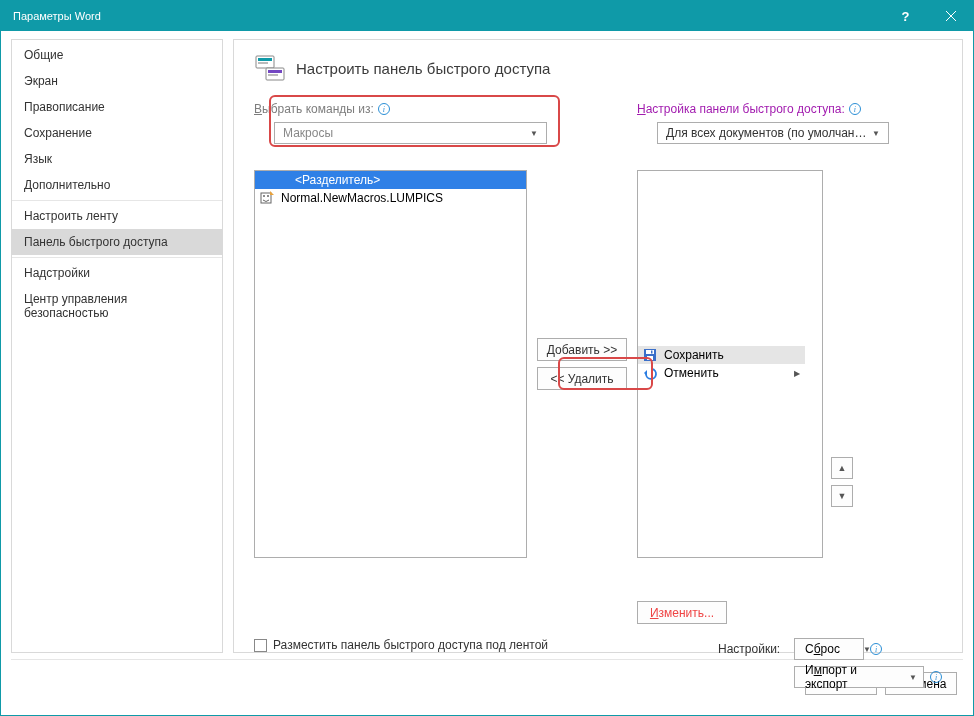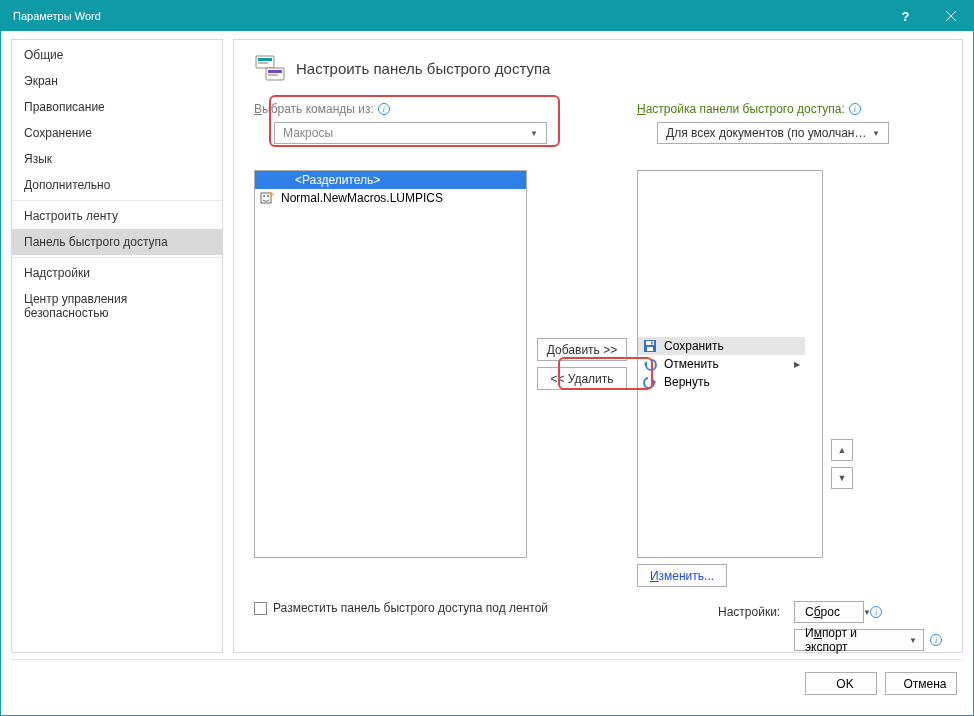--- a/index.html
+++ b/index.html
@@ -27,21 +27,21 @@
 
 .section-head { display: flex; align-items: center; gap: 10px; margin-bottom: 18px; }
 .section-head .htext { font-size: 15px; color: #3b3b3b; }
 .qat-icon { width: 32px; height: 32px; flex-shrink: 0; }
 
 .row-top { display: flex; gap: 110px; }
 .col { display: flex; flex-direction: column; }
 
 .label-row { display: flex; align-items: center; gap: 4px; margin-bottom: 6px; }
 .lbl { color: #7d7d7d; }
-.lbl.dark { color: #4d7c0f; }
+.lbl.dark { color: #a21caf; }
 .info-icon { width: 12px; height: 12px; border: 1px solid #2b8fd6; border-radius: 50%; color: #2b8fd6; font-size: 8px; display: inline-flex; align-items: center; justify-content: center; font-style: italic; font-family: Georgia, serif; }
 
 .dropdown { height: 22px; border: 1px solid #adadad; background: #fff; display: flex; align-items: center; padding: 0 4px 0 8px; position: relative; margin-left: 20px; }
 .dropdown.wide1 { width: 273px; }
 .dropdown.wide2 { width: 232px; }
 .dropdown .dtext { flex: 1; color: #888; white-space: nowrap; overflow: hidden; text-overflow: ellipsis; }
 .dropdown .dtext.dark { color: #333; }
 .dropdown .darrow { width: 16px; text-align: center; color: #555; font-size: 8px; }
 
 
@@ -59,21 +59,21 @@
 
 .li { display: flex; align-items: center; height: 18px; padding: 0 4px; gap: 6px; }
 .li.selected { background: #2f80e6; color: #fff; gap: 20px; }
 .li .litxt { white-space: nowrap; }
 .li .liicon { width: 16px; height: 16px; display: flex; align-items: center; justify-content: center; flex-shrink: 0; }
 .li .expand { width: 8px; text-align: center; color: #555; font-size: 8px; }
 
 .mid-buttons { width: 110px; display: flex; flex-direction: column; align-items: center; justify-content: center; gap: 6px; height: 388px; }
 .btn { border: 1px solid #adadad; background: #fdfdfd; height: 23px; display: flex; align-items: center; justify-content: center; padding: 0 8px; color: #333; }
 .btn.w90 { width: 90px; }
-.btn.disabled { color: #1d4ed8; }
+.btn.disabled { color: #ef4444; margin-top: 37px; }
 
 .right-col { display: flex; flex-direction: column; }
 .modify-row { margin-top: 6px; }
 
 .updown { width: 22px; display: flex; flex-direction: column; gap: 6px; margin-left: 8px; align-self: center; margin-top: 170px; }
 .sqbtn { width: 22px; height: 22px; border: 1px solid #adadad; background: #fdfdfd; display: flex; align-items: center; justify-content: center; font-size: 9px; color: #555; }
 
 .bottom-row { display: flex; justify-content: space-between; margin-top: 14px; }
 .chk-row { display: flex; align-items: flex-start; gap: 6px; width: 300px; }
 .chk { width: 13px; height: 13px; border: 1px solid #888; margin-top: 1px; flex-shrink: 0; }
@@ -211,29 +211,20 @@
                 <span class="liicon">
                   <svg viewBox="0 0 16 16">
                       <path d="M10 4 A5 5 0 1 1 4 9" fill="none" stroke="#2a7de1" stroke-width="1.8"></path>
                       <path d="M2 8 L5 5 L5 11 Z" fill="#2a7de1"></path>
                     </svg>
                 </span>
                 <span class="litxt">Отменить</span>
                 <span style="flex:1"></span>
                 <span class="expand">▶</span>
               </div>
-              <div class="li">
-                <span class="liicon">
-                  <svg viewBox="0 0 16 16">
-                      <path d="M6 4 A5 5 0 1 0 12 9" fill="none" stroke="#2a7de1" stroke-width="1.8"></path>
-                      <path d="M14 8 L11 5 L11 11 Z" fill="#2a7de1"></path>
-                    </svg>
-                </span>
-                <span class="litxt">Вернуть</span>
-              </div>
             </div>
             <div class="list-scroll"></div>
           </div>
           <div class="modify-row">
             <div class="btn disabled" style="width:90px;">
                 <span><span class="u">И</span>зменить...</span>
               </div>
           </div>
         </div>
 

